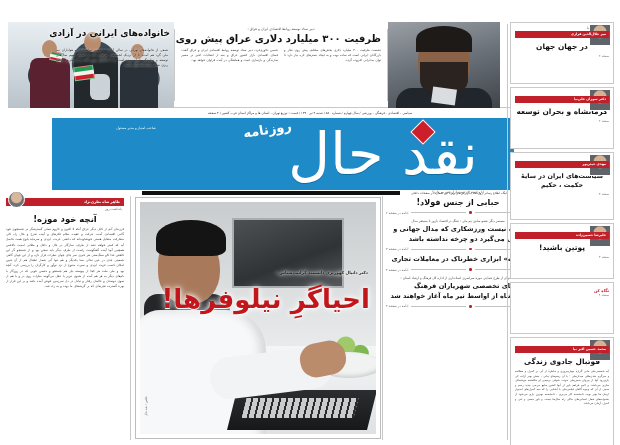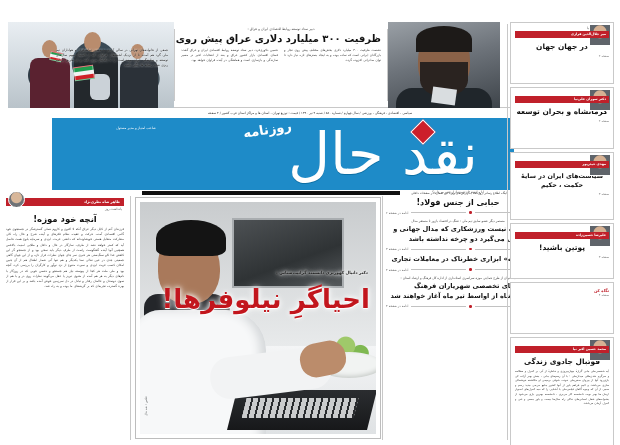--- a/index.html
+++ b/index.html
@@ -441,20 +441,21 @@
           <div class="body1"></div>
             <div class="body2"></div>
             <div class="body3"></div>
           <div class="head h1"></div>
             <div class="head h2"></div>
             <div class="head h3"></div>
           <div class="child"></div>
           <div class="flag fl1"></div>
             <div class="flag fl2"></div>
         </div>
+        <div class="banner-headline-overlay ar">خانواده‌های ایرانی در آزادی</div>
         <div class="banner-sub-overlay ar copy">جمعی از خانواده‌های تهرانی در سالن آزادی با حضور تماشاگران و هواداران تیم ملی گرد هم آمدند تا از نزدیک لحظه‌های فراوانی که از المپیک سهم سال‌های توسعه و سازندگی ایران بوده است را با یکدیگر مرور کنند و از طریق برنامه ریزی شده رسانه ها پیگیر باشند.</div>
       </div>
 
       <div class="cell-div"></div>
 
       <div class="banner-cell" id="cell-economy">
         <div class="kicker ar">دبیر ستاد توسعه روابط اقتصادی ایران و عراق :</div>
         <div class="banner-title ar">ظرفیت ۳۰۰ میلیارد دلاری عراق پیش روی تجار ایرانی</div>
         <div class="two-col">
           <div class="copy ar" style="height:46px">حسین دلاوری‌فرد، دبیر ستاد توسعه روابط اقتصادی ایران و عراق گفت: فضای اقتصادی بازار کشور عراق و بعد از انتخابات اخیر در مسیر سازندگی و بازسازی است و هماهنگی در آینده فراوان خواهد بود.</div>

